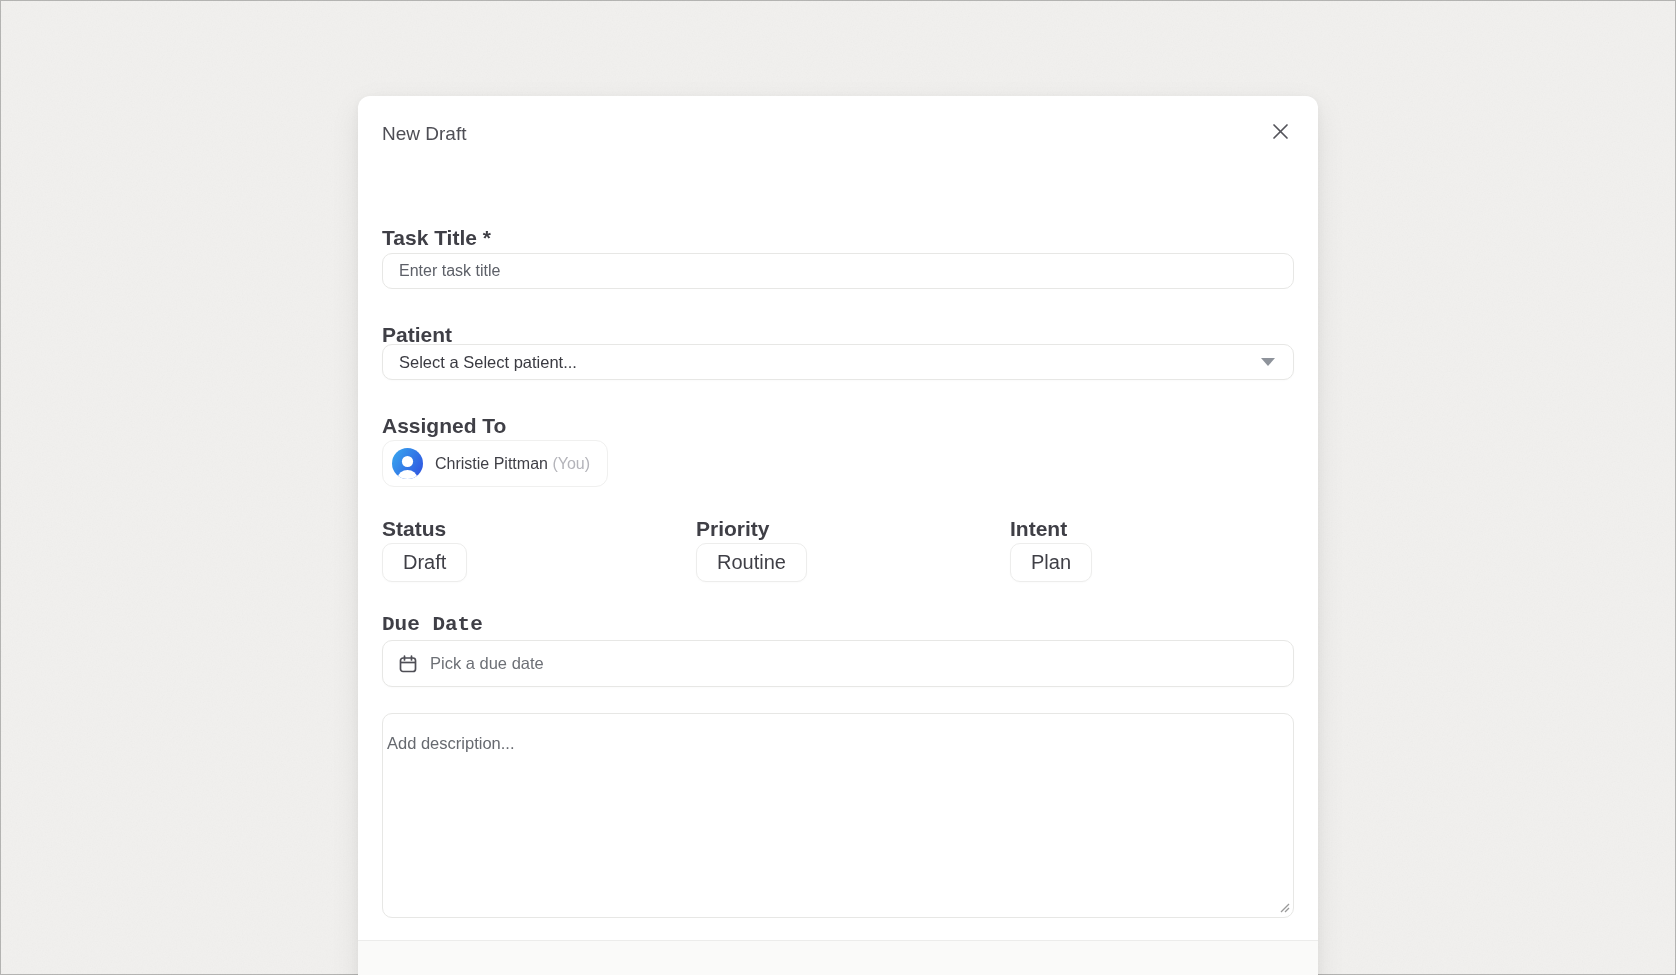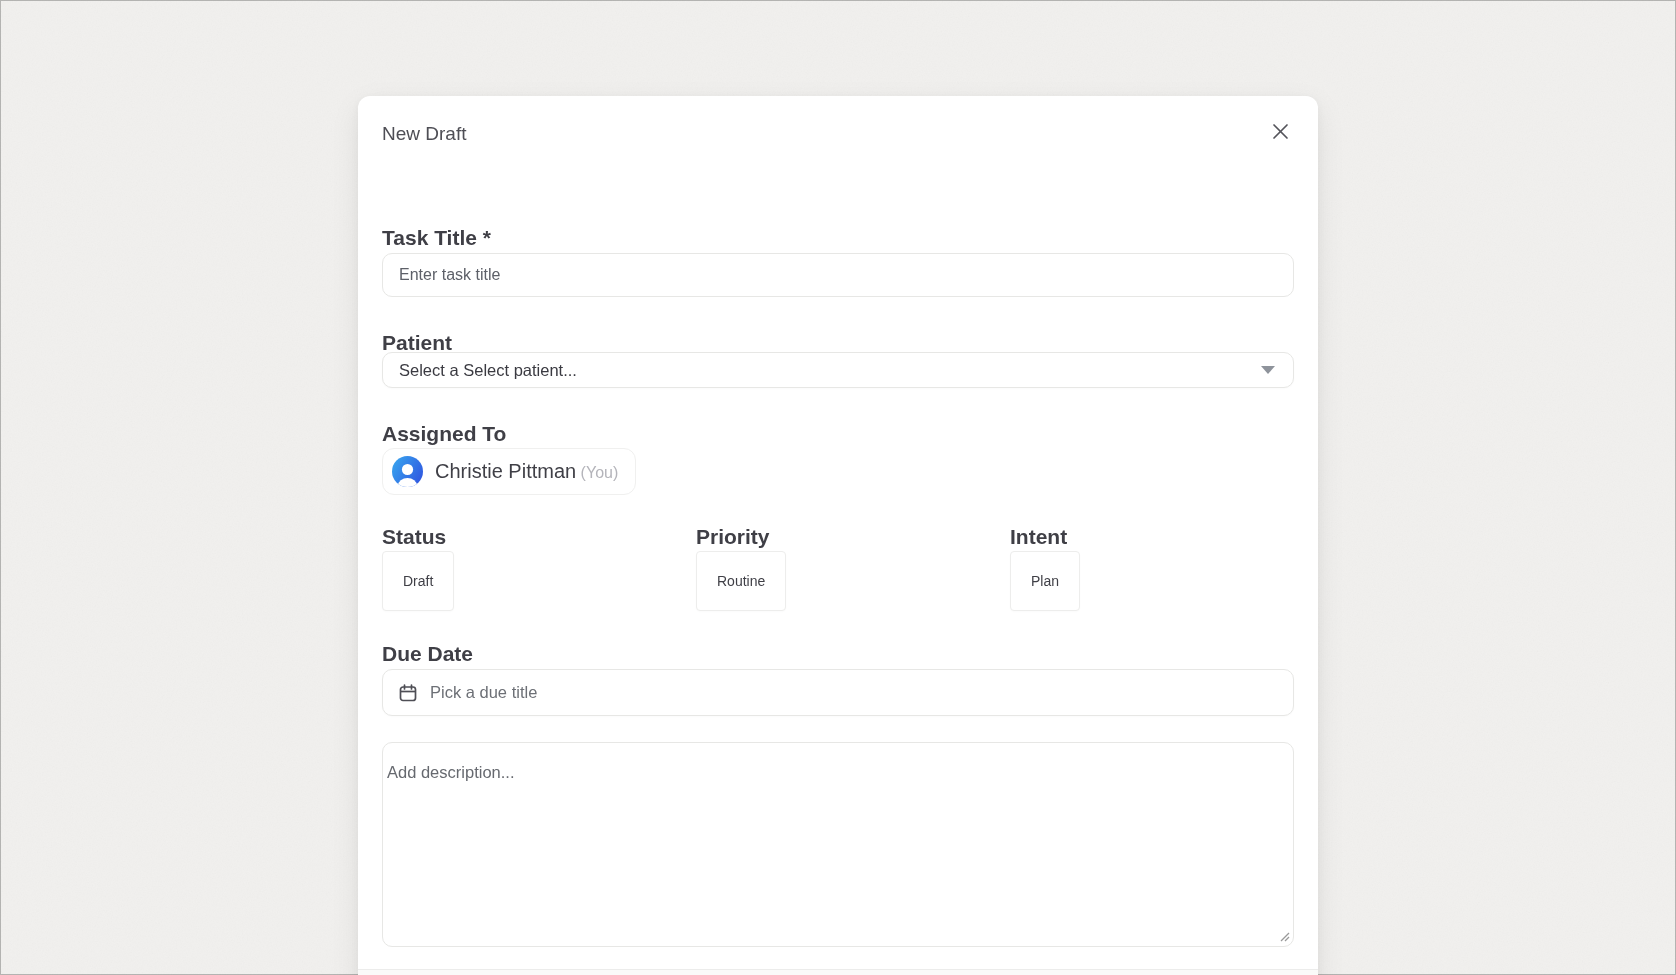--- a/index.html
+++ b/index.html
@@ -53,21 +53,21 @@
   }
   .field-label {
     font-size: 21px;
     font-weight: 600;
     color: #3f3f46;
     line-height: 19px;
   }
   .lbl-task { margin-top: 82px; margin-bottom: 6px; }
   .text-input {
     width: 100%;
-    height: 44px;
+    height: 36px;
     border: 1px solid #e7e7e5;
     border-radius: 10px;
     padding: 0 16px;
     font-size: 16px;
     font-family: "Liberation Sans", sans-serif;
     color: #3f3f46;
     background: #fff;
     outline: none;
   }
   .text-input::placeholder { color: #5d6068; opacity: 1; }
@@ -104,46 +104,46 @@
   .assignee-chip {
     display: inline-flex;
     align-items: center;
     gap: 12px;
     height: 47px;
     padding: 0 17px 0 9px;
     border: 1px solid #f0f0ef;
     border-radius: 12px;
     background: #fff;
   }
-  .assignee-name { font-size: 20px; color: #3f3f46; }
+  .assignee-name { font-size: 16px; color: #3f3f46; }
   .assignee-you { font-size: 16px; color: #b4b4ba; }
   .triple-grid {
     margin-top: 32px;
     display: grid;
     grid-template-columns: repeat(3, 1fr);
     gap: 30px;
   }
   .pill-btn {
     margin-top: 5px;
     display: inline-flex;
     align-items: center;
     justify-content: center;
-    height: 60px;
+    height: 39px;
     padding: 0 20px;
     width: fit-content;
     background: #fff;
     border: 1px solid #ededec;
-    border-radius: 4px;
-    font-size: 14px;
+    border-radius: 10px;
+    font-size: 20px;
     font-family: "Liberation Sans", sans-serif;
     color: #3f3f46;
     cursor: pointer;
     box-shadow: 0 1px 2px rgba(0,0,0,0.02);
   }
-  .lbl-due { margin-top: 33px; margin-bottom: 6px; }
+  .lbl-due { margin-top: 33px; margin-bottom: 6px; font-family: Liberation Mono, monospace; }
   .date-input {
     display: flex;
     align-items: center;
     gap: 12px;
     width: 100%;
     height: 47px;
     border: 1px solid #e7e7e5;
     border-radius: 10px;
     padding: 0 15px;
     background: #fff;
@@ -251,21 +251,21 @@
   </div>
 
   <div class="field-label lbl-due">Due Date</div>
   <div class="date-input">
     <svg width="20" height="20" viewBox="0 0 20 20" fill="none">
       <rect x="2.5" y="4" width="15" height="13.5" rx="2.5" stroke="#4e4e55" stroke-width="1.7"></rect>
       <line x1="6.5" y1="2" x2="6.5" y2="6" stroke="#4e4e55" stroke-width="1.7" stroke-linecap="round"></line>
       <line x1="13.5" y1="2" x2="13.5" y2="6" stroke="#4e4e55" stroke-width="1.7" stroke-linecap="round"></line>
       <line x1="3" y1="8.5" x2="17" y2="8.5" stroke="#4e4e55" stroke-width="1.7"></line>
     </svg>
-    <span class="date-placeholder">Pick a due title</span>
+    <span class="date-placeholder">Pick a due date</span>
   </div>
 
   <div class="desc-wrap">
     <textarea class="desc-textarea" placeholder="Add description..." style=""></textarea>
     <svg class="resize-handle" width="12" height="12" viewBox="0 0 12 12">
       <line x1="3" y1="11" x2="11" y2="3" stroke="#9a9a9a" stroke-width="1.2"></line>
       <line x1="7" y1="11" x2="11" y2="7" stroke="#9a9a9a" stroke-width="1.2"></line>
     </svg>
   </div>
 

